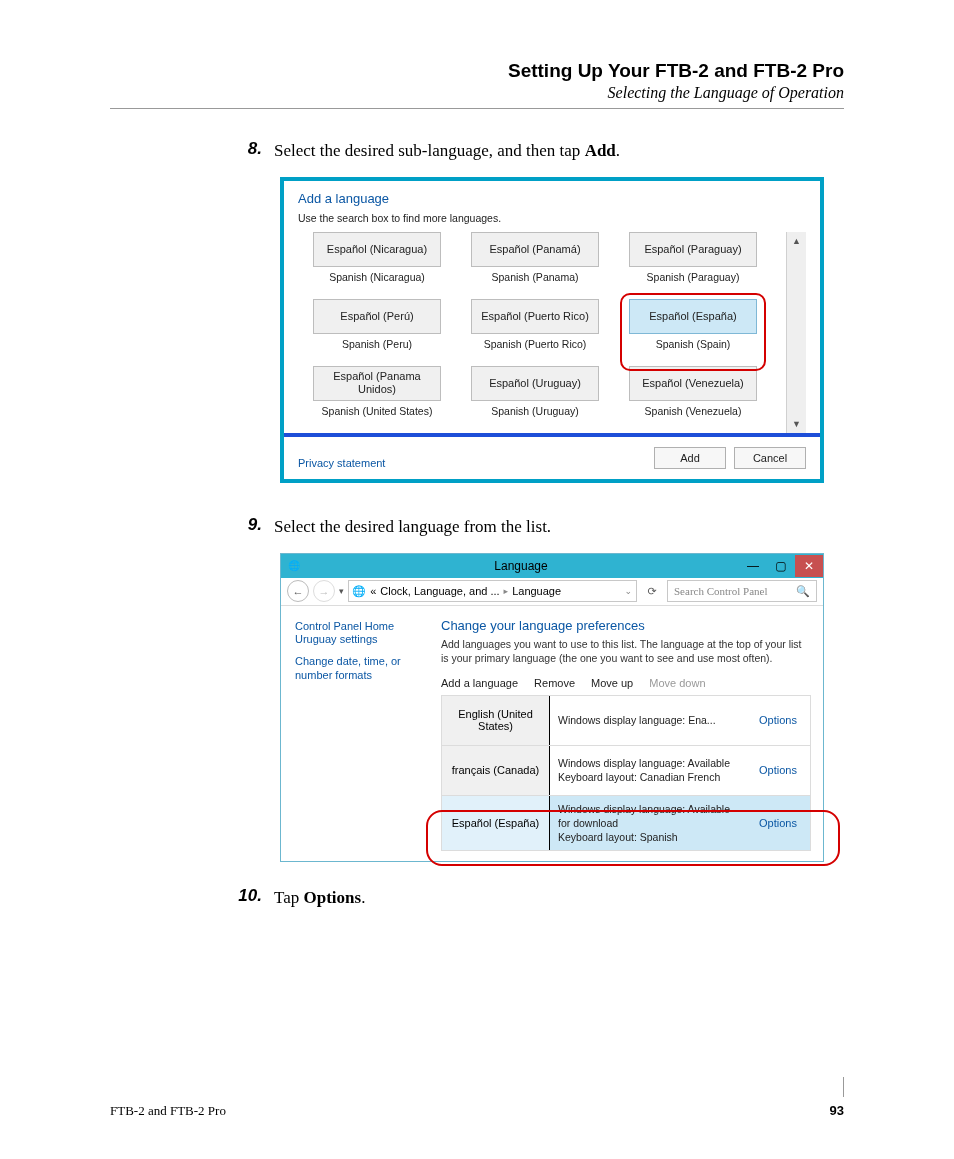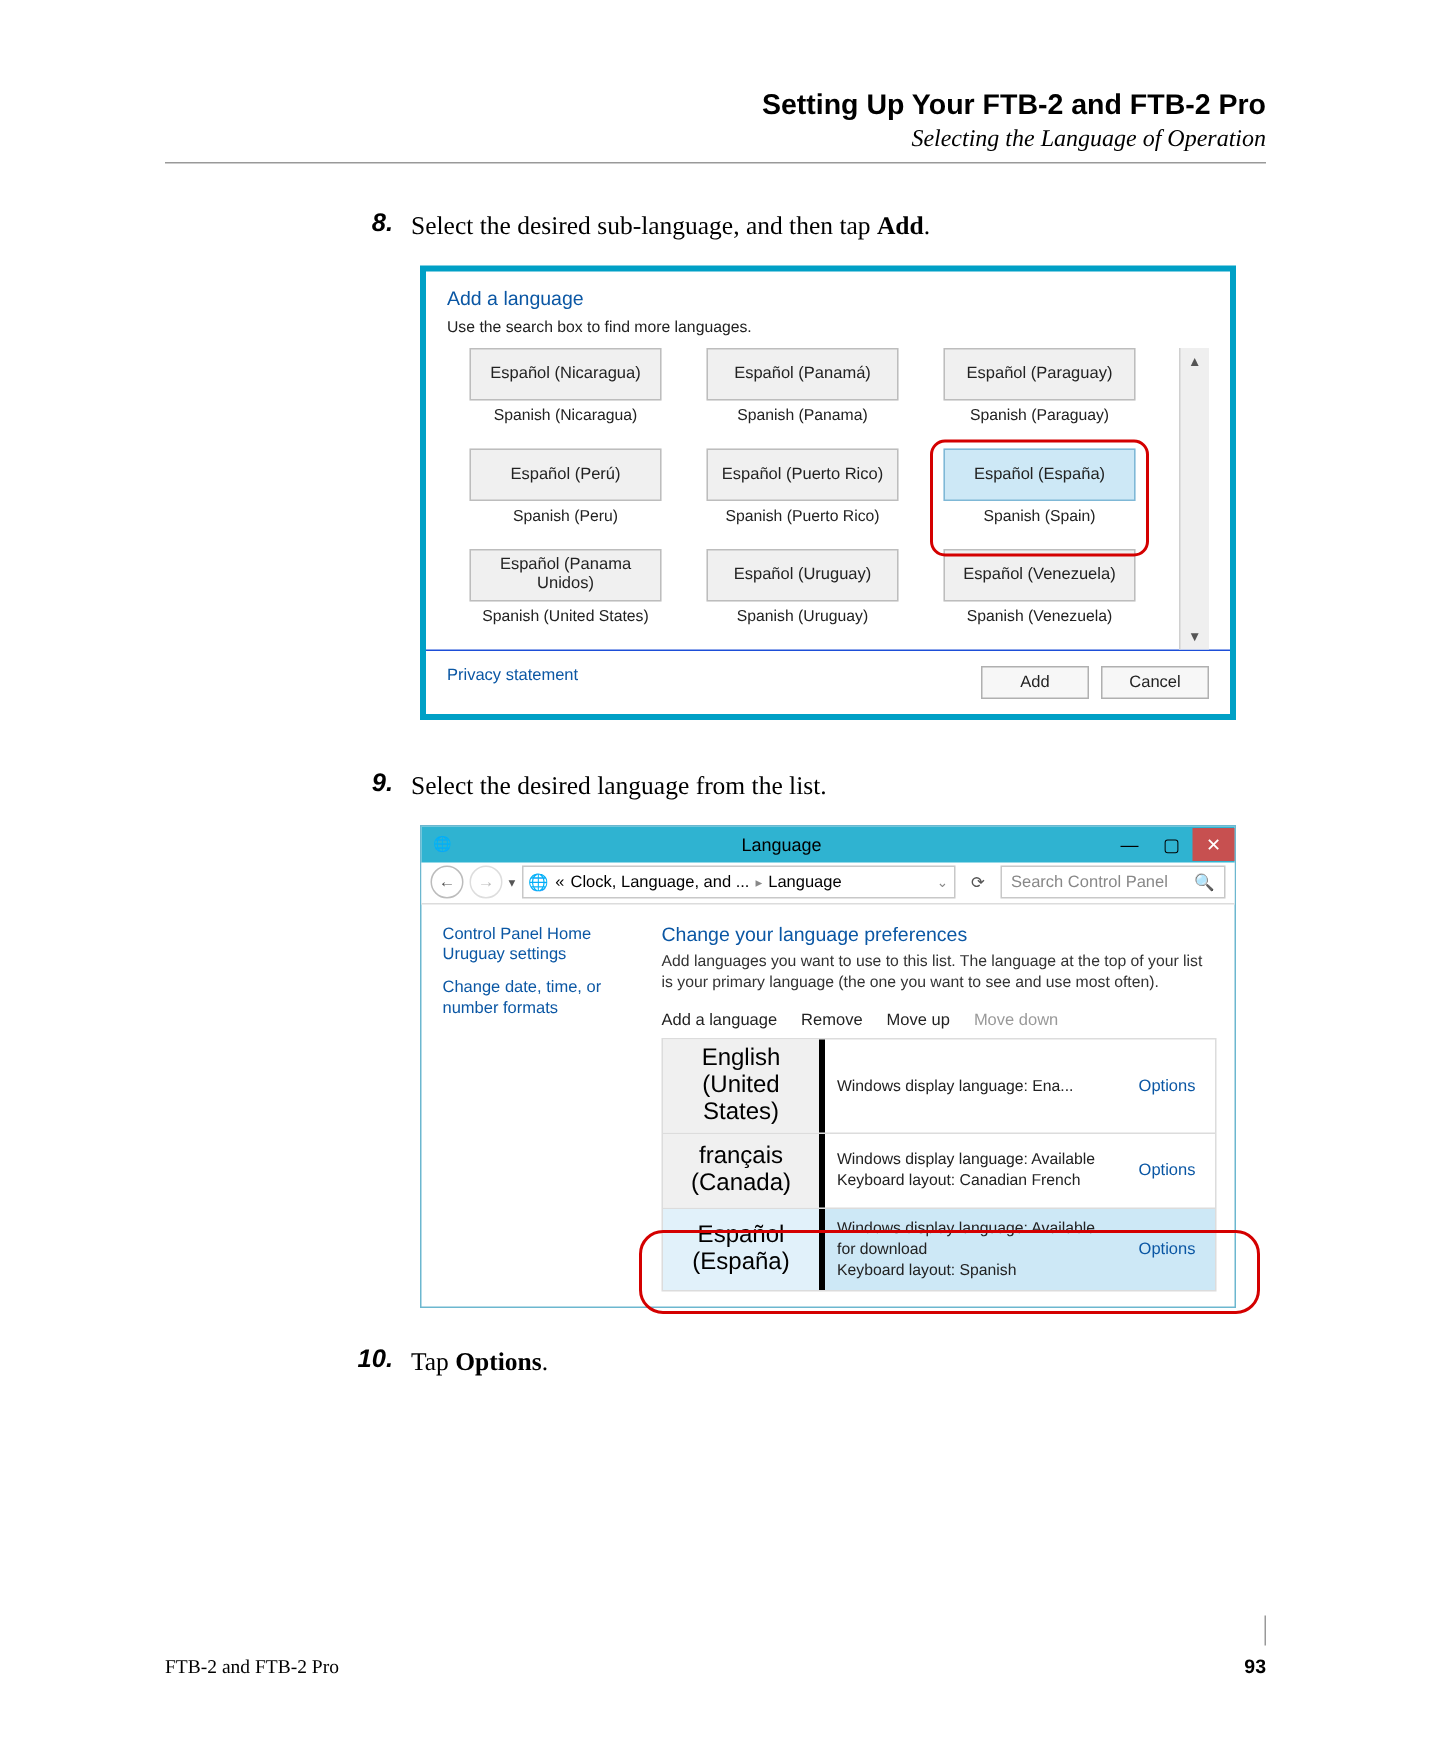--- a/index.html
+++ b/index.html
@@ -79,23 +79,23 @@
   .sel-cell { position: relative; }
   .sel-tile { background: #cde8f6 !important; border-color: #7fb8d6 !important; }
   .sel-ring {
     position: absolute;
     border: 2.5px solid #d40000;
     border-radius: 10px;
     top: -6px; left: 6px; right: 6px; height: 78px;
     pointer-events: none;
   }
   .shot1-footer {
-    border-top: 1px solid #1d4ed8;
+    border-top: 4px solid #1d4ed8;
     padding: 10px 14px;
-    display: flex; align-items: flex-start;
+    display: flex; align-items: flex-end;
   }
   .priv { color: #0b57a4; font-size: 11px; }
   .btn1 {
     border: 1px solid #b0b0b0;
     background: #f7f7f7;
     width: 72px; height: 22px;
     font-size: 11px;
     margin-left: 8px;
     display: inline-flex; align-items: center; justify-content: center;
     cursor: pointer;
@@ -129,39 +129,39 @@
     border-bottom: 1px solid #dcdcdc;
     display:flex; align-items:center;
     padding: 0 6px;
     gap: 4px;
   }
   .nav-circ { width:22px; height:22px; border:1px solid #bcbcbc; border-radius:50%; display:flex; align-items:center; justify-content:center; font-size:11px; color:#555; }
   .nav-drop { font-size:9px; color:#555; }
   .crumbbox { flex:1; height:22px; border:1px solid #c8c8c8; display:flex; align-items:center; font-size:11px; padding:0 4px; gap:4px; }
   .crumb-sep { color:#888; font-size:9px; }
   .refresh { width:22px; height:22px; display:flex; align-items:center; justify-content:center; color:#555; }
-  .searchbox { width:150px; height:22px; border:1px solid #c8c8c8; display:flex; align-items:center; padding:0 6px; color:#888; justify-content:space-between; }
+  .searchbox { width:150px; height:22px; border:1px solid #c8c8c8; display:flex; align-items:center; padding:0 6px; color:#888; justify-content:space-between;font-family:Liberation Serif, serif; }
   .body2 { display:flex; }
   .sidepane { width:156px; padding:14px 10px 14px 14px; }
   .sp-link { color:#0b57a4; font-size:11px; }
   .sp-link2 { color:#0b57a4; font-size:11px; margin-bottom:8px; line-height:1.3; }
   .mainpane { flex:1; padding: 12px 12px 10px 4px; }
   .mp-title { color:#0b57a4; font-size:13px; margin-bottom:4px; }
   .mp-help { font-size:10.5px; color:#333; line-height:1.35; margin-bottom:12px; }
   .toolbar2 { font-size:11px; color:#222; display:flex; gap:16px; margin-bottom:6px; }
   .toolbar2 .dis { color:#999; }
   .lang-list { border:1px solid #dcdcdc; }
   .lang-row { display:flex; align-items:stretch; border-bottom:1px solid #dcdcdc; min-height:50px; }
   .lang-row:last-child { border-bottom:none; }
   .lr-name {
     width:108px;
-    border-right:4px solid #000000;
+    border-right:1px solid #000000;
     background:#f0f0f0;
     display:flex; align-items:center; justify-content:center;
-    text-align:center; font-size:16px; padding:4px;
+    text-align:center; font-size:11px; padding:4px;
   }
   .lr-desc { flex:1; font-size:10.5px; color:#222; padding:6px 8px; line-height:1.35; display:flex; align-items:center; }
   .lr-opt { width:64px; display:flex; align-items:center; justify-content:center; color:#0b57a4; font-size:11px; }
   .lang-row.sel { background:#cde8f6; }
   .lang-row.sel .lr-name { background:#e1f1fa; }
   .ring2 {
     position:absolute;
     border:2.5px solid #d40000;
     border-radius:16px;
     pointer-events:none;

